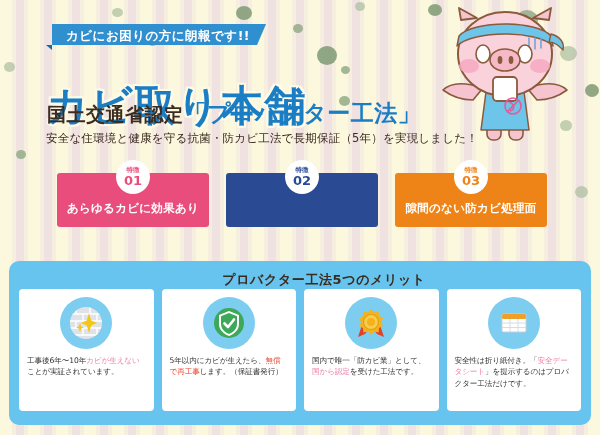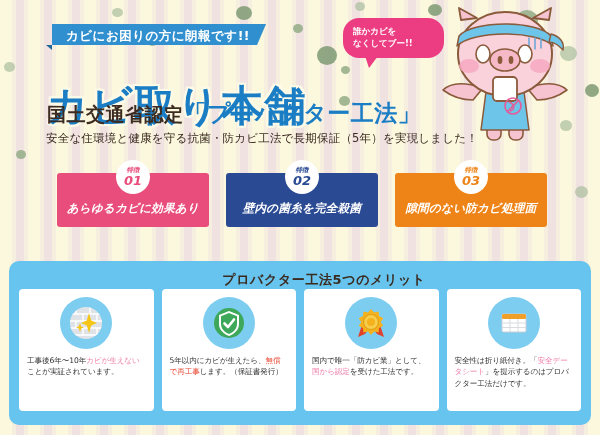--- a/index.html
+++ b/index.html
@@ -151,21 +151,20 @@
   
   .features {
     position: absolute;
     left: 57px;
     top: 173px;
     width: 490px;
     height: 54px;
     display: flex;
     gap: 17px;
     z-index: 6;
-    font-style: italic;
   }
   .feature {
     position: relative;
     flex: 1;
     border-radius: 3px;
     display: flex;
     align-items: flex-end;
     justify-content: center;
     padding-bottom: 11px;
     box-sizing: border-box;
@@ -296,25 +295,20 @@
   <div class="ribbon-tail-l" style="left:46px;border-width:0 6px 5px 0;border-color:transparent #1f6897 transparent transparent;"></div>
 
   <h1 class="main-title nosel">カビ取り本舗</h1>
 
   <div class="subtitle nosel">
     <span class="sub-a">国土交通省認定</span><span class="sub-b">「プロバクター工法」</span>
   </div>
 
   <div class="lead nosel">安全な住環境と健康を守る抗菌・防カビ工法で長期保証（5年）を実現しました！</div>
 
-  <div class="bubble nosel">
-    <div>誰かカビを</div>
-    <div>なくしてブー!!</div>
-    <div class="tail"></div>
-  </div>
 
   <div class="pig-wrap">
     <svg viewBox="0 0 160 160" width="160" height="160">
 
       <path d="M58 86 C40 80 26 80 18 88 C26 94 36 98 48 98 Z" fill="#f6c3d0" stroke="#8a5a3b" stroke-width="1.6" stroke-linejoin="round"></path>
       <path d="M102 86 C120 80 134 80 142 88 C134 94 124 98 112 98 Z" fill="#f6c3d0" stroke="#8a5a3b" stroke-width="1.6" stroke-linejoin="round"></path>
 
       <rect x="62" y="120" width="14" height="18" rx="6" fill="#f6c3d0" stroke="#8a5a3b" stroke-width="1.6"></rect>
       <rect x="84" y="120" width="14" height="18" rx="6" fill="#f6c3d0" stroke="#8a5a3b" stroke-width="1.6"></rect>
 
@@ -360,21 +354,20 @@
         <span class="f-num">01</span>
       </div>
       <div class="f-label">あらゆるカビに効果あり</div>
     </div>
 
     <div class="feature c2">
       <div class="f-circle">
         <span class="f-kanji">特徴</span>
         <span class="f-num">02</span>
       </div>
-      <div class="f-label">壁内の菌糸を完全殺菌</div>
     </div>
 
     <div class="feature c3">
       <div class="f-circle">
         <span class="f-kanji">特徴</span>
         <span class="f-num">03</span>
       </div>
       <div class="f-label">隙間のない防カビ処理面</div>
     </div>
 

